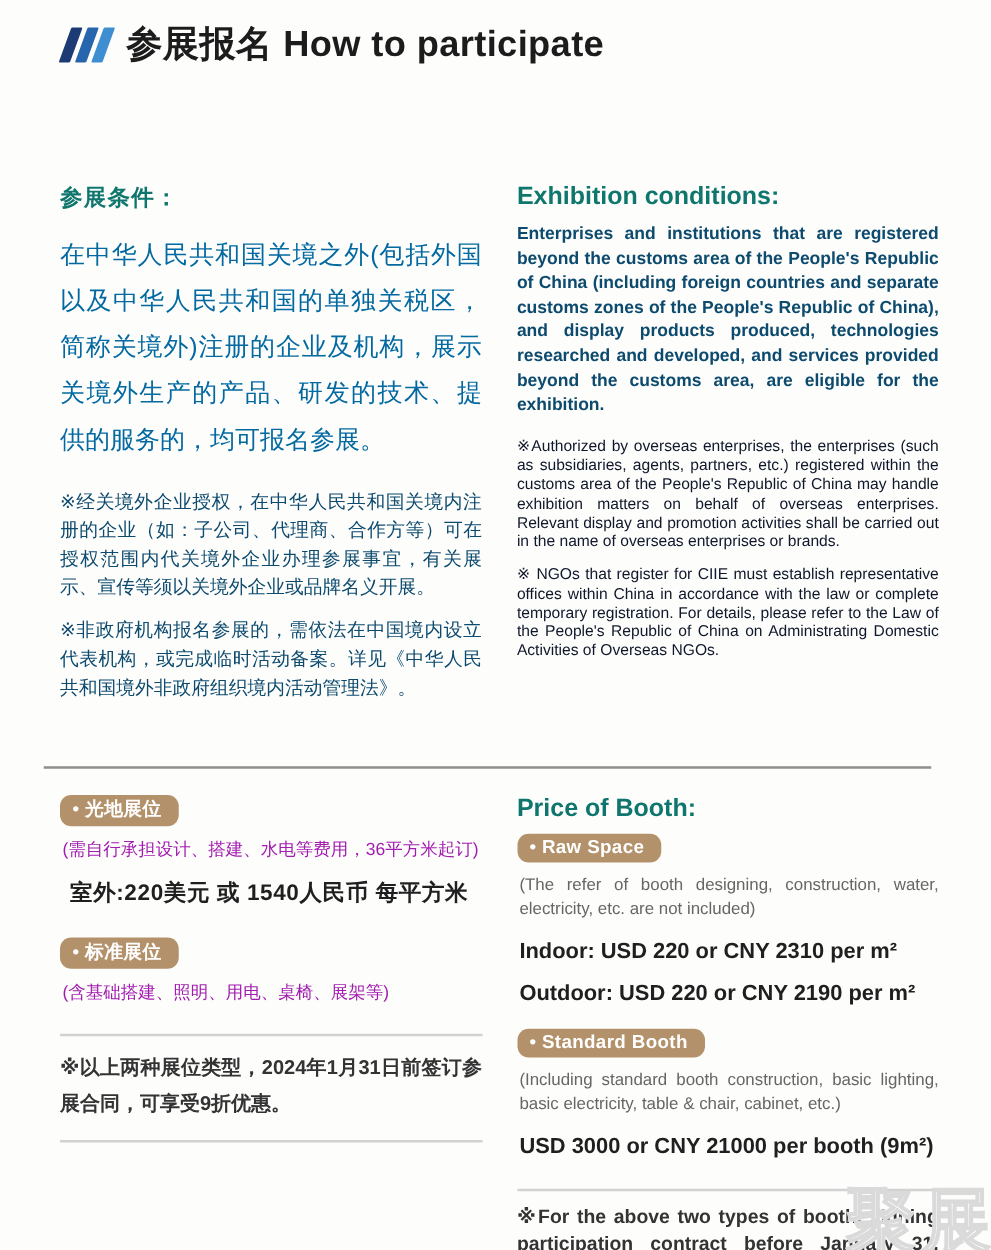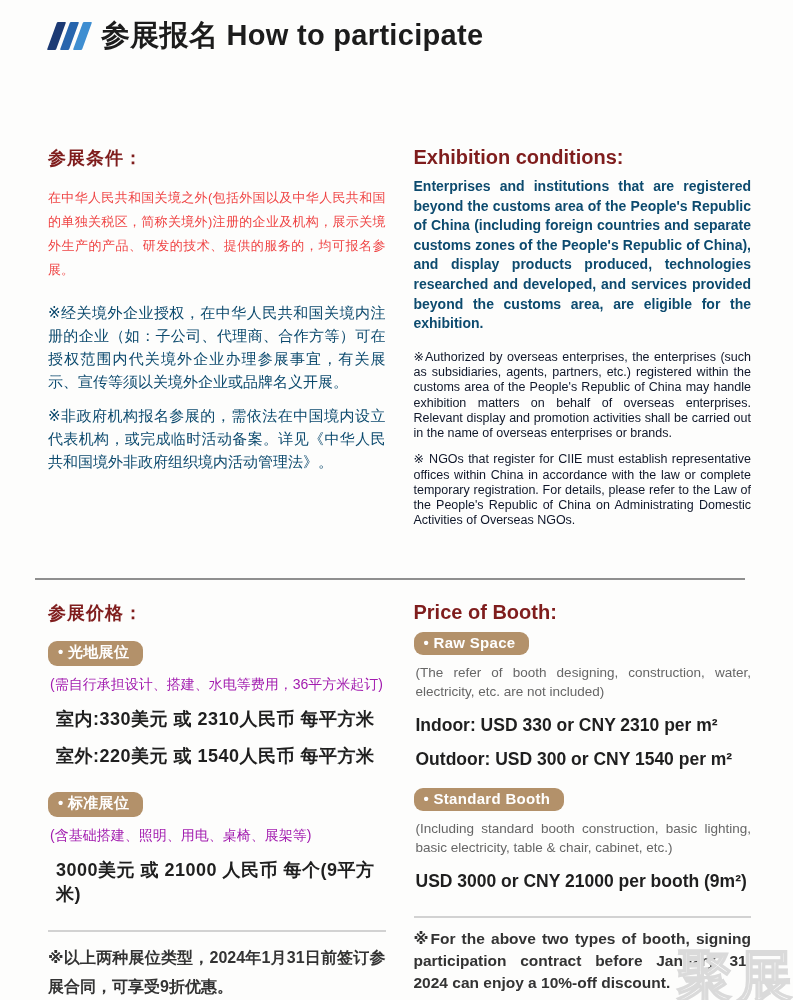--- a/index.html
+++ b/index.html
@@ -22,25 +22,25 @@
   .slash.s2 { background:#2765ad; }
   .slash.s3 { background:#3f8ed1; }
   .title { font-size:29px; font-weight:bold; color:#1c1c1c; letter-spacing:0.3px; }
 
   
   .cols { display:flex; gap:28px; }
   .col { flex:1; min-width:0; }
   .sec-conditions { margin-top: 90px; }
   .sec-price { margin-top: 21px; }
 
-  .h-gold { color:#7f1d1d; font-weight:bold; margin:0; }
+  .h-gold { color:#0f766e; font-weight:bold; margin:0; }
   .h-gold.zh { font-size:18px; margin-bottom:16px; letter-spacing:1px; }
   .h-gold.en { font-size:20px; margin-bottom:8px; }
 
-  .zh-body { font-size:13px; line-height:1.85; color:#ef4444; text-align:justify; margin:0 0 20px; }
+  .zh-body { font-size:20px; line-height:1.85; color:#0369a1; text-align:justify; margin:0 0 20px; }
   .zh-note { font-size:15px; line-height:1.52; color:#0c4a6e; text-align:justify; margin:0 0 12px; }
 
   .en-body { font-size:14px; line-height:1.4; font-weight:bold; color:#0c4a6e; text-align:justify; margin:0 0 16px; }
   .en-note { font-size:12.5px; line-height:1.22; color:#0f172a; text-align:justify; margin:0 0 11px; }
 
   .divider { border:none; border-top:2px solid #8f8f8f; margin: 38px 6px 0 -13px; }
 
   .badge {
     display:inline-block;
     background:#b3916a; color:#fff;
@@ -104,47 +104,44 @@
       <p class="en-note">※Authorized by overseas enterprises, the enterprises (such as subsidiaries, agents, partners, etc.) registered within the customs area of the People's Republic of China may handle exhibition matters on behalf of overseas enterprises. Relevant display and promotion activities shall be carried out in the name of overseas enterprises or brands.</p>
       <p class="en-note">※ NGOs that register for CIIE must establish representative offices within China in accordance with the law or complete temporary registration. For details, please refer to the Law of the People's Republic of China on Administrating Domestic Activities of Overseas NGOs.</p>
     </div>
   </div>
 
   <hr class="divider">
 
   <div class="cols sec-price">
 
     <div class="col">
-      <h2 class="h-gold zh">参展价格：</h2>
 
       <div class="booth">
         <span class="badge">• 光地展位</span>
         <div class="caption zh">(需自行承担设计、搭建、水电等费用，36平方米起订)</div>
-        <div class="price-line zh">室内:330美元 或 2310人民币 每平方米</div>
         <div class="price-line zh">室外:220美元 或 1540人民币 每平方米</div>
       </div>
 
       <div class="booth">
         <span class="badge">• 标准展位</span>
         <div class="caption zh">(含基础搭建、照明、用电、桌椅、展架等)</div>
-        <div class="price-line zh">3000美元 或 21000 人民币 每个(9平方米)</div>
       </div>
 
       <div class="note-box zh">※以上两种展位类型，2024年1月31日前签订参展合同，可享受9折优惠。</div>
 
     </div>
 
     <div class="col">
       <h2 class="h-gold en">Price of Booth:</h2>
 
       <div class="booth">
         <span class="badge">• Raw Space</span>
         <div class="caption">(The refer of booth designing, construction, water, electricity, etc. are not included)</div>
-        <div class="price-line en">Indoor: USD 330 or CNY 2310 per m²</div>
-        <div class="price-line en">Outdoor: USD 300 or CNY 1540 per m²</div>
+        <div class="price-line en">Indoor: USD 220 or CNY 2310 per m²</div>
+        <div class="price-line en">Outdoor: USD 220 or CNY 2190 per m²</div>
       </div>
 
       <div class="booth" style="margin-top:18px;">
         <span class="badge">• Standard Booth</span>
         <div class="caption">(Including standard booth construction, basic lighting, basic electricity, table &amp; chair, cabinet, etc.)</div>
         <div class="price-line en">USD 3000 or CNY 21000 per booth (9m²)</div>
       </div>
 
       <div class="note-box en">※For the above two types of booth, signing participation contract before January 31, 2024 can enjoy a 10%-off discount.</div>
 

